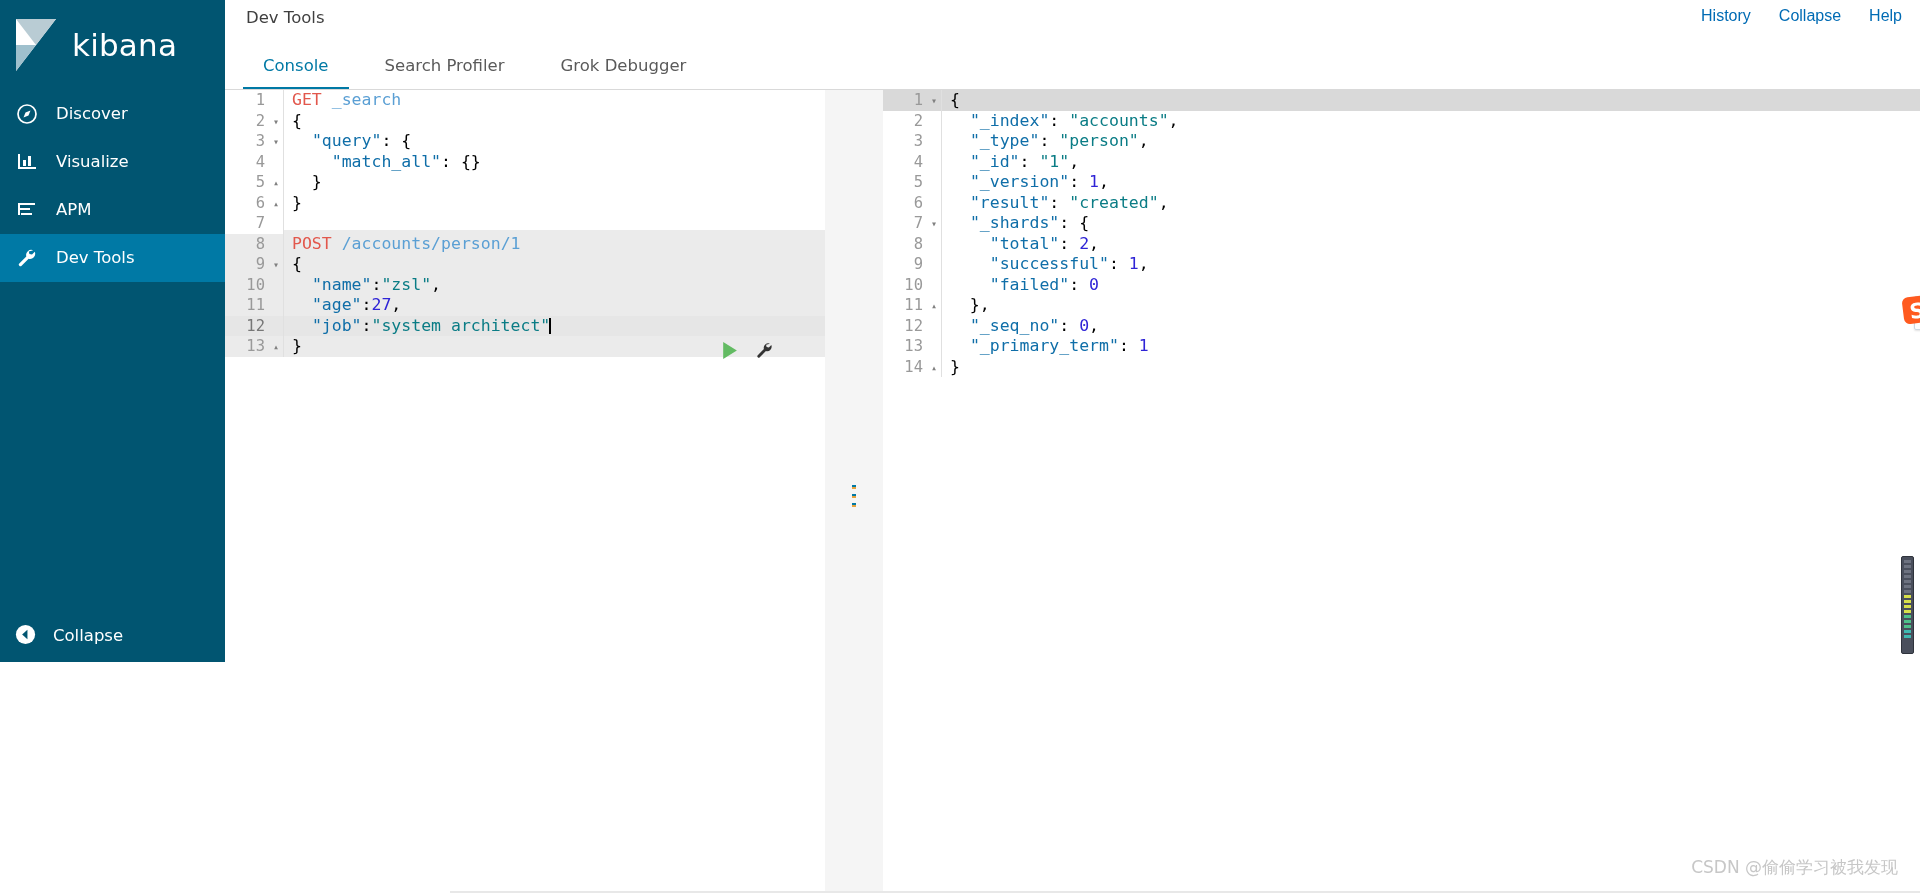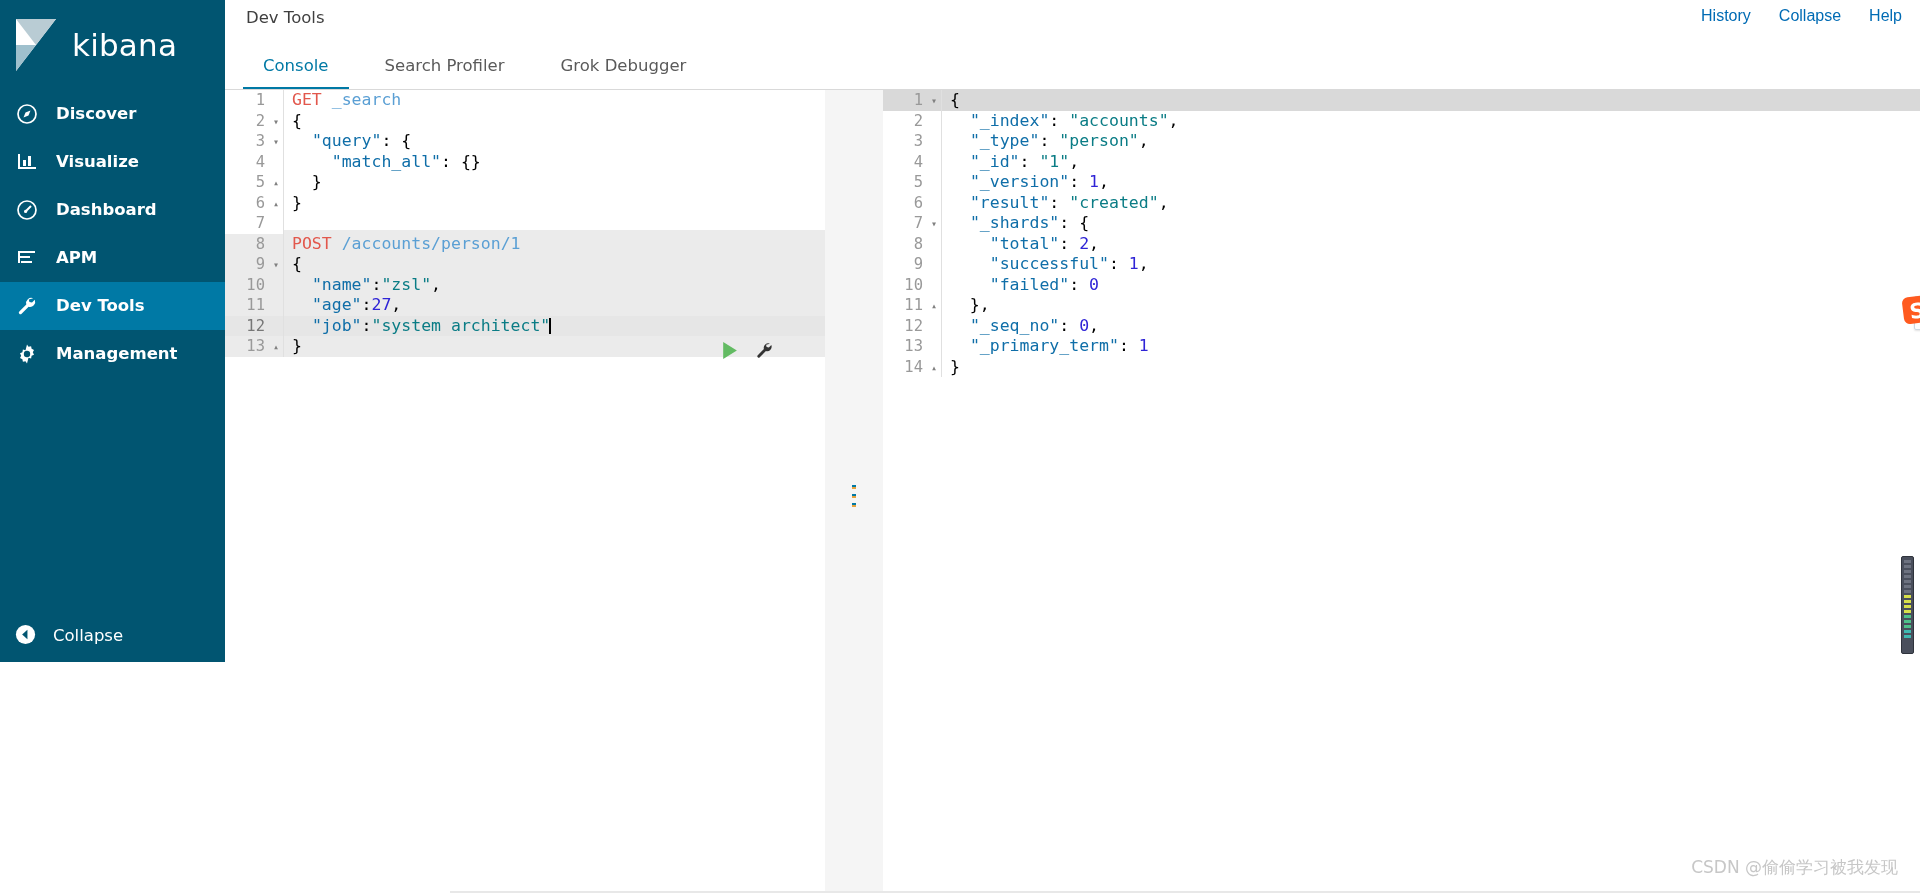--- a/index.html
+++ b/index.html
@@ -39,21 +39,20 @@
   .nav-item {
     height: 48px;
     display: flex;
     align-items: center;
     padding-left: 14px;
     gap: 16px;
     cursor: pointer;
     color: #ffffff;
     font-size: 17px;
     user-select: none;
-    font-weight: bold;
   }
   .nav-item .nav-ico {
     width: 26px; height: 26px;
     display: flex; align-items: center; justify-content: center;
     flex: 0 0 26px;
   }
   .nav-item .nav-ico svg { display:block; }
   .nav-item.active { background: #0079a5; }
   .nav-label { line-height: 1; font-family: "DejaVu Sans", sans-serif; font-size: 16.5px;}
   #nav-spacer { flex: 1 1 auto; }
@@ -305,30 +304,20 @@
         <svg width="24" height="24" viewBox="0 0 24 24">
           <rect x="3" y="4" width="2" height="15" fill="#fff"></rect>
           <rect x="3" y="17" width="18" height="2" fill="#fff"></rect>
           <rect x="8" y="10" width="3" height="6" fill="#fff"></rect>
           <rect x="13" y="6" width="3" height="10" fill="#fff"></rect>
         </svg>
       </span>
       <span class="nav-label">Visualize</span>
     </div>
 
-    <div class="nav-item">
-      <span class="nav-ico">
-        <svg width="24" height="24" viewBox="0 0 24 24" fill="none" stroke="#fff" stroke-width="1.7">
-          <circle cx="12" cy="12" r="9"></circle>
-          <path d="M16 8 L11 13" stroke-width="2"></path>
-          <circle cx="10.6" cy="13.4" r="1.6" fill="#fff" stroke="none"></circle>
-        </svg>
-      </span>
-      <span class="nav-label">Dashboard</span>
-    </div>
 
 
     <div class="nav-item">
       <span class="nav-ico">
         <svg width="24" height="24" viewBox="0 0 24 24">
           <rect x="3" y="5" width="17" height="2" fill="#fff"></rect>
           <rect x="3" y="10" width="12" height="2" fill="#fff"></rect>
           <rect x="6" y="15" width="11" height="2" fill="#fff"></rect>
           <rect x="3" y="5" width="2" height="12" fill="#fff"></rect>
         </svg>
@@ -339,29 +328,20 @@
     <div class="nav-item active">
       <span class="nav-ico">
         <svg width="24" height="24" viewBox="0 0 24 24">
           <path d="M18.2 4.2 a5.2 5.2 0 0 0-6.9 6.2 L4.3 17.4 a1.6 1.6 0 0 0 2.3 2.3 l7-7 a5.2 5.2 0 0 0 6.2-6.9 l-2.8 2.8 -2.6-0.6 -0.6-2.6 Z" fill="#fff"></path>
         </svg>
       </span>
       <span class="nav-label">Dev Tools</span>
     </div>
 
 
-    <div class="nav-item">
-      <span class="nav-ico">
-        <svg width="24" height="24" viewBox="0 0 24 24">
-          <path d="M12 2.6 l1.5 2.2 2.6-.6 .5 2.6 2.4 1.1 -1.2 2.4 1.2 2.4 -2.4 1.1 -.5 2.6 -2.6-.6 L12 21.4 l-1.5-2.2 -2.6 .6 -.5-2.6 -2.4-1.1 1.2-2.4 -1.2-2.4 2.4-1.1 .5-2.6 2.6 .6 Z" fill="#fff"></path>
-          <circle cx="12" cy="12" r="3.2" fill="#015571"></circle>
-        </svg>
-      </span>
-      <span class="nav-label">Management</span>
-    </div>
 
     <div id="nav-spacer"></div>
 
     <div id="collapse">
       <span class="nav-ico">
         <svg width="23" height="23" viewBox="0 0 24 24">
           <circle cx="12" cy="12" r="10" fill="#fff"></circle>
           <path d="M14 7 L8.5 12 L14 17 Z" fill="#015571"></path>
         </svg>
       </span>

